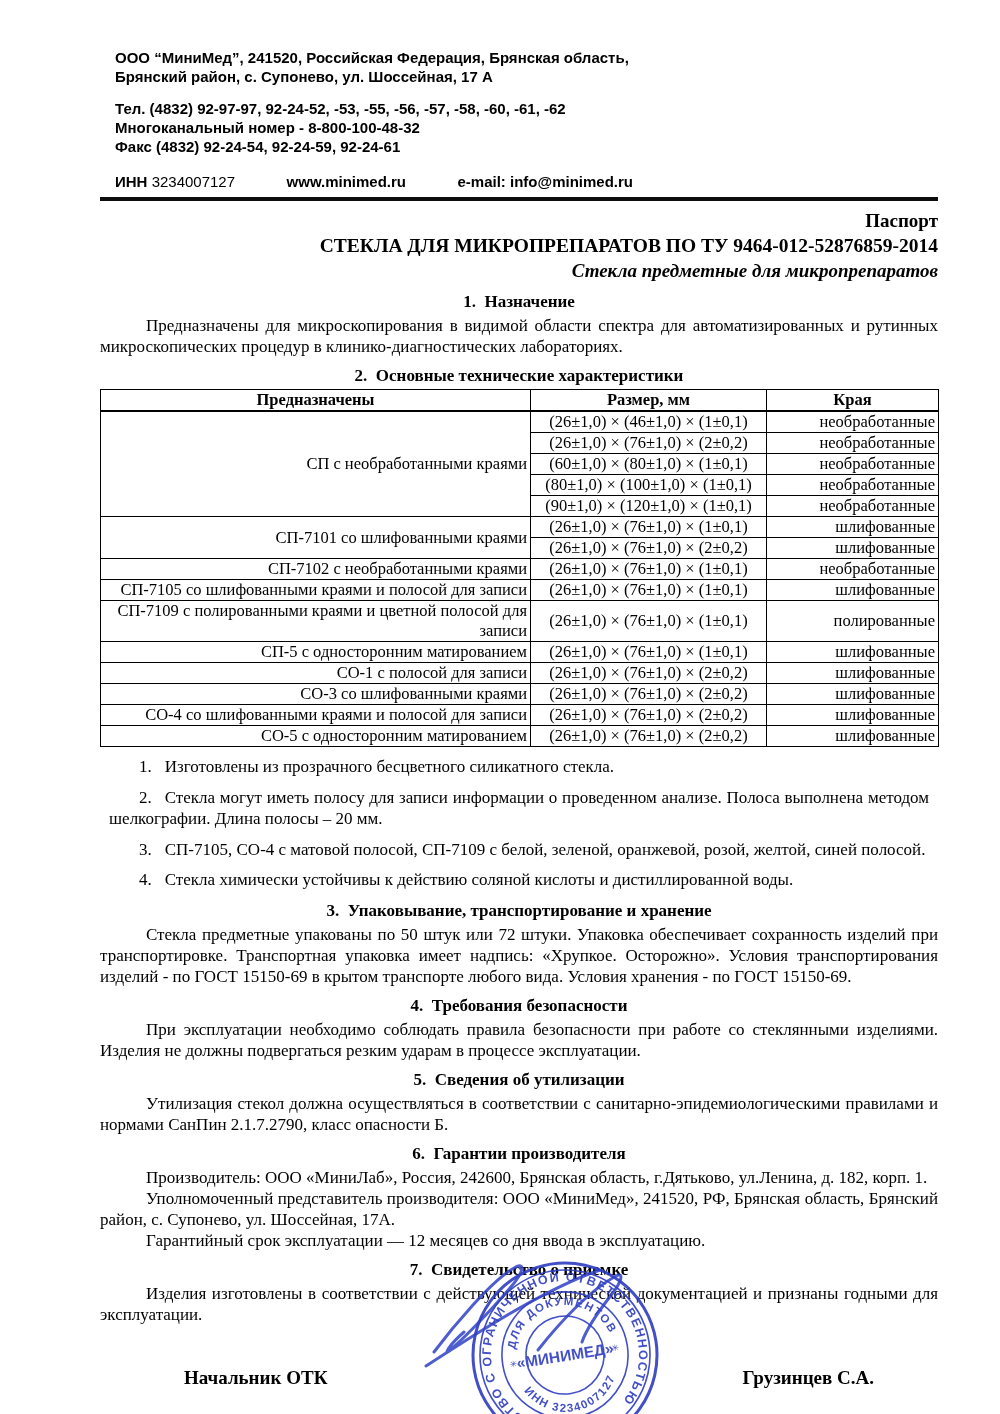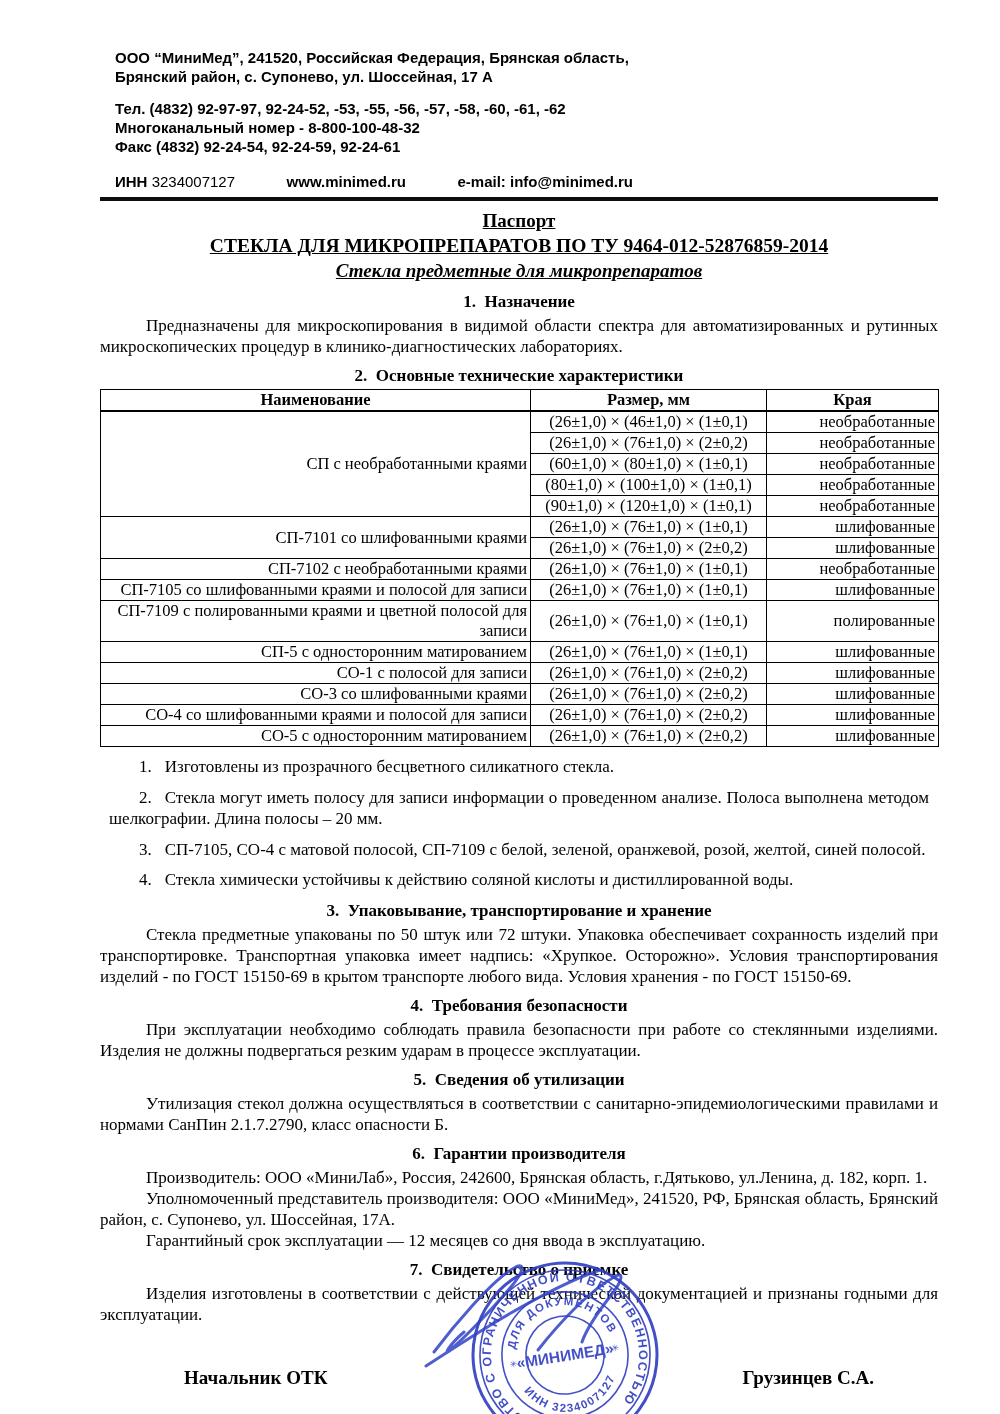--- a/index.html
+++ b/index.html
@@ -21,21 +21,21 @@
   }
   .contact .grp { margin-bottom:13px; }
   .inn-row { display:flex; justify-content:space-between; margin-top:16px; }
   .inn-num { font-weight:normal; }
 
   .rule { height:4px; background:#0d0d0d; margin-top:6px; }
 
   .reg-line { text-align:right; font-size:17px; margin-top:5px; }
 
   
-  .titles { text-align:center; margin-top:8px;text-decoration:underline; }
+  .titles { text-align:right; margin-top:8px; }
   .t-pass  { font-weight:bold; font-size:19px; line-height:24px; }
   .t-main  { font-weight:bold; font-size:19.5px; line-height:25px; }
   .t-sub   { font-weight:bold; font-style:italic; font-size:19px; line-height:25px; }
 
   
   .sec-h { text-align:center; font-weight:bold; font-size:17px; line-height:21px; margin:8px 0 3px; }
   p.body { font-size:17px; line-height:21px; text-align:justify; text-indent:46px; margin:0; }
   p.body.noj { text-align:left; }
 
   
@@ -104,21 +104,21 @@
 
     <div class="sec-h">2. Основные технические характеристики</div>
     <table class="spec">
       <colgroup>
           <col class="c1">
           <col class="c2">
           <col class="c3">
         </colgroup>
       <thead>
         <tr>
-          <th>Наименование</th>
+          <th>Предназначены</th>
           <th>Размер, мм</th>
           <th>Края</th>
         </tr>
       </thead>
       <tbody>
           <tr>
             <td class="c-name" rowspan="5">СП с необработанными краями</td>
             <td class="c-size">(26±1,0) × (46±1,0) × (1±0,1)</td>
             <td class="c-edges">необработанные</td>
           </tr>

